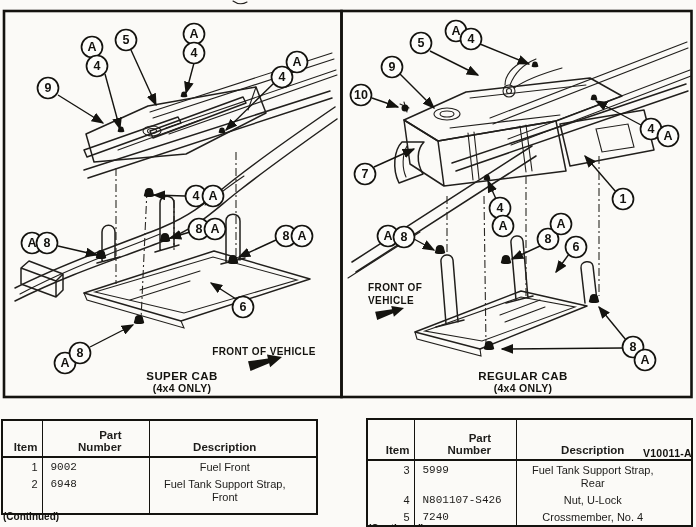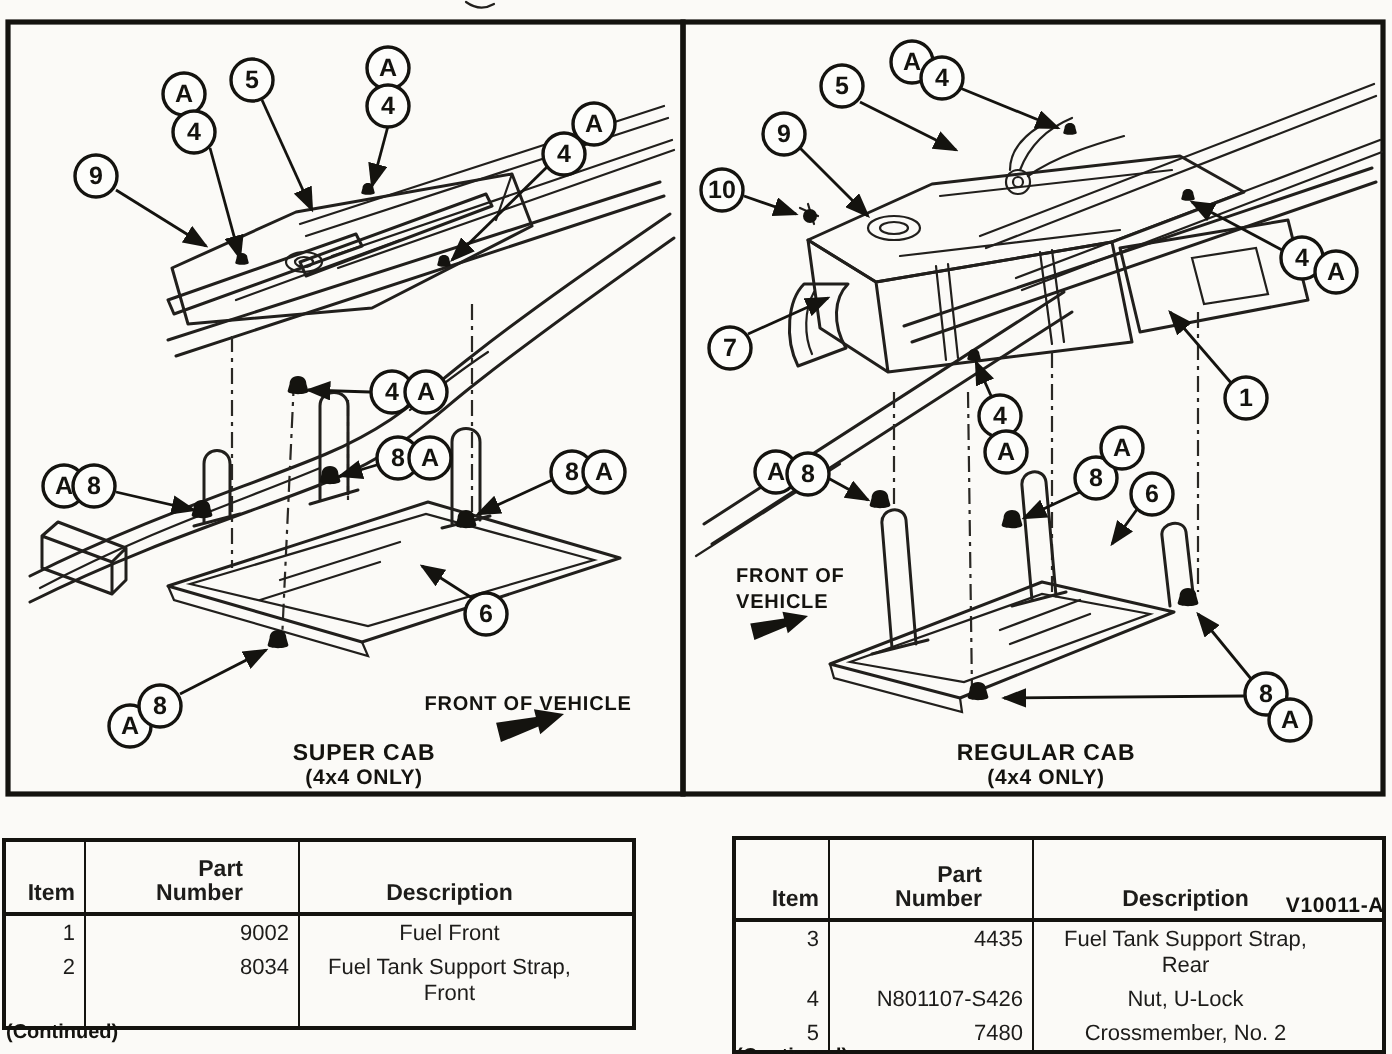--- a/index.html
+++ b/index.html
@@ -23,21 +23,21 @@
   .parts-table td{vertical-align:top;font:11px/13px "Liberation Sans",sans-serif;padding:3px 4px 1px;}
   .parts-table th + th, .parts-table td + td{border-left:1.6px solid #14130f;}
   .c-item{text-align:right;}
   .c-part{text-align:center;}
   .c-desc{text-align:center;padding-left:6px !important;}
   #table-0 th{height:30px;}
   #table-1 th{height:34px;}
   #table-0 .c-desc{padding-right:22px !important;}
   #table-1 .c-desc{padding-right:28px !important;}
   #table-0 tbody tr:last-child td{padding-bottom:9px;}
-  td.c-part{text-align:right;padding-left:8px !important;}
+  td.c-part{text-align:left;padding-left:8px !important;font-family:Liberation Mono, monospace;}
   .hdr-wrap{display:inline-block;width:52px;text-align:right;}
   .continued{position:absolute;font:bold 10px "Liberation Sans",sans-serif;color:#14130f;}
   .fig-code{position:absolute;left:560px;top:400px;width:132px;text-align:right;font:bold 10.5px "Liberation Sans",sans-serif;letter-spacing:.3px;color:#14130f;margin-top:47px;}
 </style>
 </head>
 <body>
 
 <div id="page">
 
   <svg id="figure-svg" width="696" height="527" viewBox="0 0 696 527">
@@ -367,21 +367,21 @@
       </tr>
     </thead>
     <tbody>
         <tr>
           <td class="c-item">1</td>
           <td class="c-part">9002</td>
           <td class="c-desc">Fuel Front</td>
         </tr>
         <tr>
           <td class="c-item">2</td>
-          <td class="c-part">8034</td>
+          <td class="c-part">6948</td>
           <td class="c-desc">Fuel Tank Support Strap, Front</td>
         </tr>
       </tbody>
   </table>
   <div class="continued" style="left:3px;top:511px;">(Continued)</div>
 
   <table class="parts-table" id="table-1" style="left:366px;top:418px;width:327px;">
     <colgroup>
         <col style="width:47px">
         <col style="width:102px">
@@ -390,30 +390,30 @@
     <thead>
       <tr>
         <th class="c-item">Item</th>
         <th class="c-part"><span class="hdr-wrap">Part Number</span></th>
         <th class="c-desc">Description</th>
       </tr>
     </thead>
     <tbody>
         <tr>
           <td class="c-item">3</td>
-          <td class="c-part">4435</td>
+          <td class="c-part">5999</td>
           <td class="c-desc">Fuel Tank Support Strap, Rear</td>
         </tr>
         <tr>
           <td class="c-item">4</td>
           <td class="c-part">N801107-S426</td>
           <td class="c-desc">Nut, U-Lock</td>
         </tr>
         <tr>
           <td class="c-item">5</td>
-          <td class="c-part">7480</td>
-          <td class="c-desc">Crossmember, No. 2</td>
+          <td class="c-part">7240</td>
+          <td class="c-desc">Crossmember, No. 4</td>
         </tr>
       </tbody>
   </table>
   <div class="continued" style="left:368px;top:523px;">(Continued)</div>
 
 </div>
 
 </body></html>

